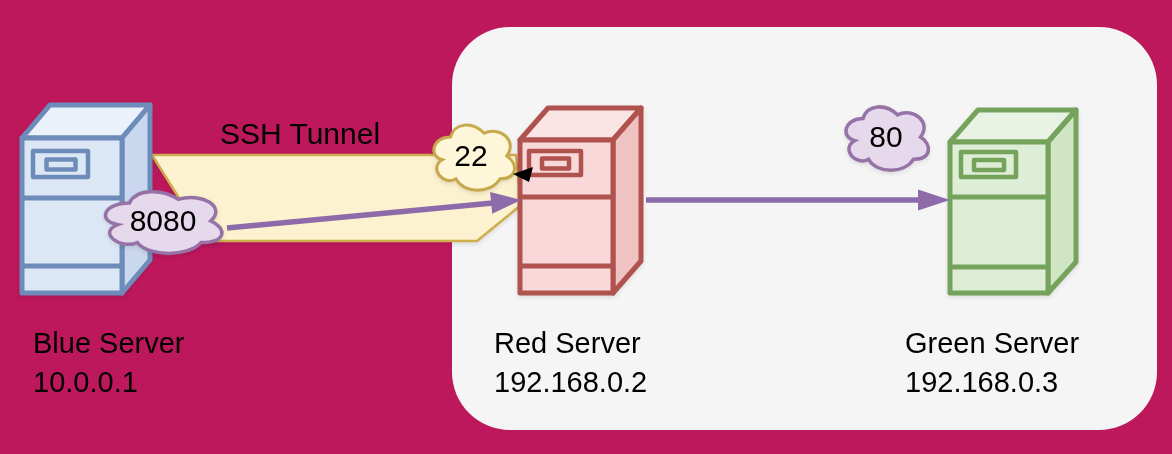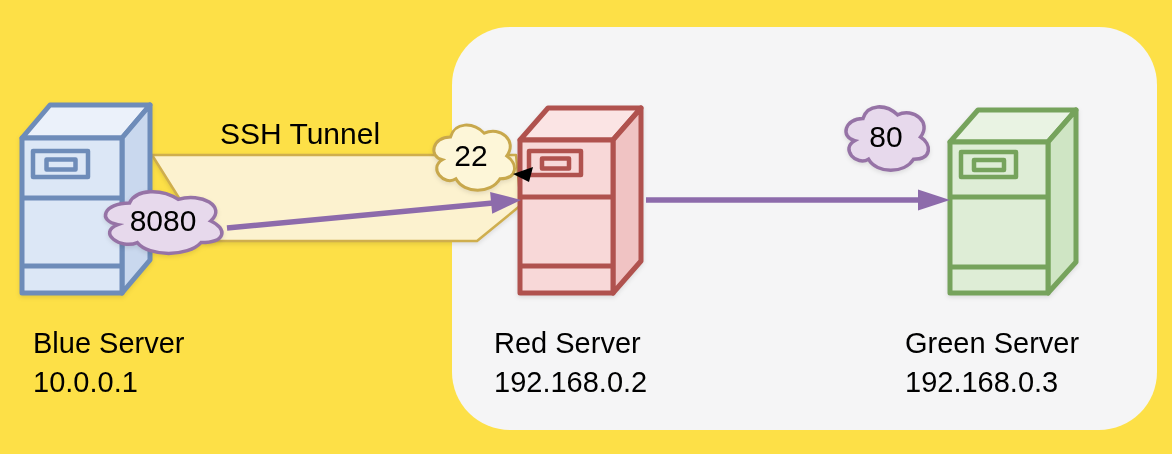--- a/index.html
+++ b/index.html
@@ -5,21 +5,21 @@
   html, body {
     margin: 0;
     padding: 0;
     background: #ffffff;
     font-family: "Liberation Sans", sans-serif;
   }
   .canvas {
     position: relative;
     width: 1172px;
     height: 454px;
-    background: #fde047;
+    background: #be185d;
     overflow: hidden;
   }
   svg { display: block; }
   .soft-shadow { filter: drop-shadow(0px 2px 2px rgba(0,0,0,0.10)); }
   text { font-family: "Liberation Sans", sans-serif; fill: #000000; }
   .label-text { font-size: 29px; }
   .port-text  { font-size: 30px; }
   .tunnel-text{ font-size: 30px; }
 </style>
 </head>

